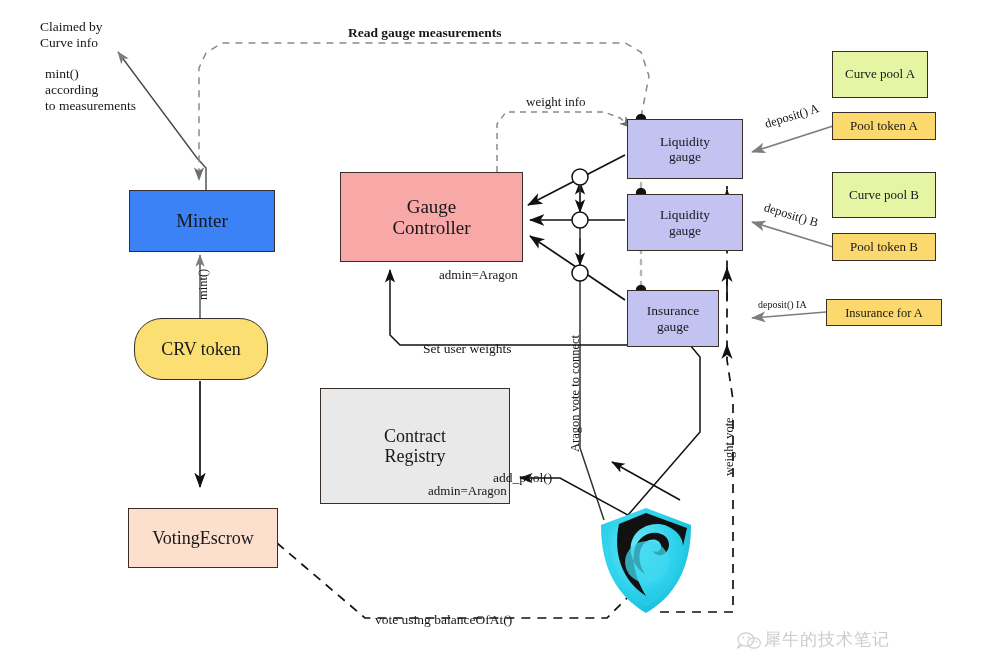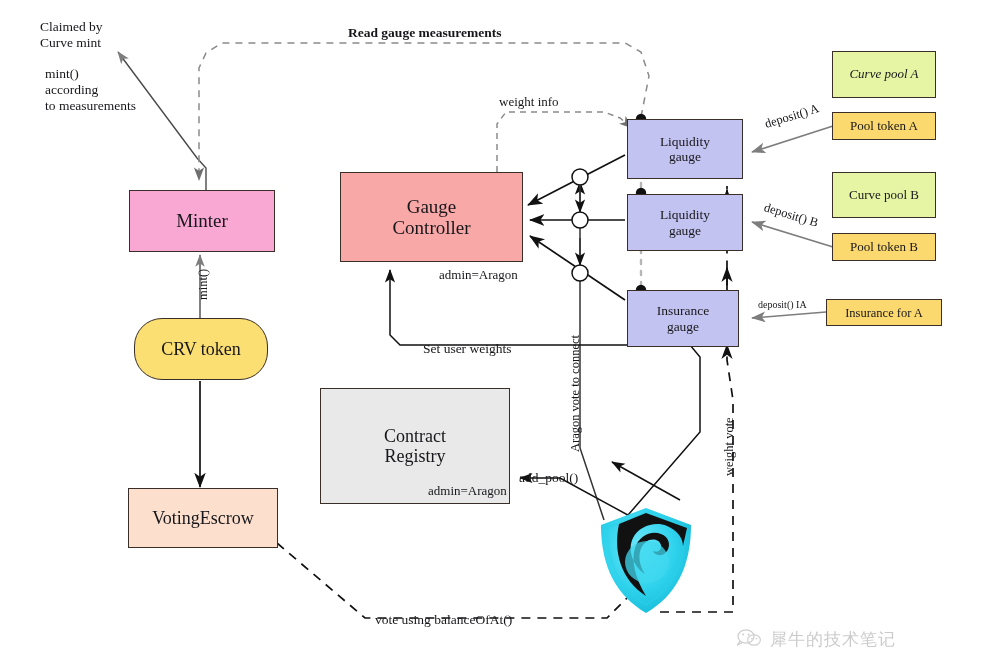--- a/index.html
+++ b/index.html
@@ -40,22 +40,22 @@
     color: #17171b;
     white-space: pre-line;
     z-index: 4;
     line-height: 1.18;
   }
   .rot90 { transform-origin: 0 0; }
   .wm {
     position: absolute;
     z-index: 5;
     display: flex;
-    align-items: flex-start;
-    gap: 7px;
+    align-items: flex-end;
+    gap: 1px;
     color: #c9c9c9;
     font-family: "DejaVu Sans", sans-serif;
     opacity: 0.95;
   }
   .wm-text { font-size: 17px; letter-spacing: 1px; }
 </style>
 </head>
 <body>
 
 <div id="canvas">
@@ -168,73 +168,73 @@
       <path d="M45,0 L90,17 C90,60 74,88 45,105 C16,88 0,60 0,17 Z" fill="url(#shieldGrad)"></path>
       <path d="M45,5 L84,20 C84,57 70,82 45,97 C20,82 6,57 6,20 Z" fill="none" stroke="#2ad2e8" stroke-width="2" opacity="0.5"></path>
       <path d="M18,16 C12,44 20,72 45,88 C34,70 30,52 34,40 C38,28 50,22 60,26
                C68,29 70,37 66,43 C62,49 54,48 52,43 C57,45 61,42 60,37
                C58,31 50,30 45,34 C37,40 36,54 44,66 C32,58 26,42 32,30
                C38,18 54,13 66,18 C76,22 82,30 82,38 L86,20 L45,5 Z" fill="#111111"></path>
       <ellipse cx="46" cy="54" rx="22" ry="21" fill="#3fd8ef" opacity="0.75"></ellipse>
     </g>
   </svg>
 
-  <div class="node" style="left:129px; top:190px; width:146px; height:62px; background:#f9a8d4; font-size:19px;">Minter</div>
+  <div class="node" style="left:129px; top:190px; width:146px; height:62px; background:#3b82f6; font-size:19px;">Minter</div>
 
   <div class="node" style="left:134px; top:318px; width:134px; height:62px; background:#fbdf72; font-size:18px;border-radius:28px;">CRV token</div>
 
-  <div class="node" style="left:128px; top:488px; width:150px; height:60px; background:#fce0cd; font-size:18px;">VotingEscrow</div>
+  <div class="node" style="left:128px; top:508px; width:150px; height:60px; background:#fce0cd; font-size:18px;">VotingEscrow</div>
 
   <div class="node" style="left:340px; top:172px; width:183px; height:90px; background:#f9a8a8; font-size:19px;">Gauge
 Controller</div>
 
   <div class="node" style="left:320px; top:388px; width:190px; height:116px; background:#e9e9e9; font-size:18px;">Contract
 Registry</div>
 
   <div class="node" style="left:627px; top:119px; width:116px; height:60px; background:#c3c3f2; font-size:13.5px;">Liquidity
 gauge</div>
 
   <div class="node" style="left:627px; top:194px; width:116px; height:57px; background:#c3c3f2; font-size:13.5px;">Liquidity
 gauge</div>
 
-  <div class="node" style="left:627px; top:290px; width:112px; height:57px; background:#c3c3f2; font-size:13.5px;">Insurance
+  <div class="node" style="left:627px; top:290px; width:92px; height:57px; background:#c3c3f2; font-size:13.5px;">Insurance
 gauge</div>
 
-  <div class="node" style="left:832px; top:51px; width:104px; height:47px; background:#e6f5a3; font-size:13px;font-style:italic;">Curve pool A</div>
+  <div class="node" style="left:832px; top:51px; width:96px; height:47px; background:#e6f5a3; font-size:13px;">Curve pool A</div>
 
   <div class="node" style="left:832px; top:112px; width:104px; height:28px; background:#fcd96e; font-size:13px;">Pool token A</div>
 
   <div class="node" style="left:832px; top:172px; width:104px; height:46px; background:#e6f5a3; font-size:13px;">Curve pool B</div>
 
   <div class="node" style="left:832px; top:233px; width:104px; height:28px; background:#fcd96e; font-size:13px;">Pool token B</div>
 
   <div class="node" style="left:826px; top:299px; width:116px; height:27px; background:#fcd96e; font-size:12.5px;">Insurance for A</div>
 
   <div class="lbl" style="left:40px; top:19px; font-size:13.5px;">Claimed by
-Curve mint</div>
+Curve info</div>
 
   <div class="lbl" style="left:45px; top:66px; font-size:13.5px;">mint()
 according
 to measurements</div>
 
   <div class="lbl rot90" style="left:196px; top:300px; font-size:12.5px; transform:rotate(-90deg);">mint()</div>
 
   <div class="lbl" style="left:348px; top:25px; font-size:13.5px;font-weight:bold;">Read gauge measurements</div>
 
-  <div class="lbl" style="left:499px; top:94px; font-size:13px;">weight info</div>
+  <div class="lbl" style="left:526px; top:94px; font-size:13px;">weight info</div>
 
   <div class="lbl" style="left:439px; top:267px; font-size:13px;">admin=Aragon</div>
 
   <div class="lbl" style="left:428px; top:483px; font-size:13px;">admin=Aragon</div>
 
   <div class="lbl" style="left:423px; top:341px; font-size:13.5px;">Set user weights</div>
 
   <div class="lbl rot90" style="left:568px; top:452px; font-size:12.5px; transform:rotate(-90deg);">Aragon vote to connect</div>
 
-  <div class="lbl" style="left:519px; top:470px; font-size:13.5px;">add_pool()</div>
+  <div class="lbl" style="left:493px; top:470px; font-size:13.5px;">add_pool()</div>
 
   <div class="lbl" style="left:764px; top:109px; font-size:12.5px; transform:rotate(-17deg);">deposit() A</div>
 
   <div class="lbl" style="left:763px; top:208px; font-size:12.5px; transform:rotate(17deg);">deposit() B</div>
 
   <div class="lbl" style="left:758px; top:299px; font-size:10px;">deposit() IA</div>
 
   <div class="lbl rot90" style="left:722px; top:476px; font-size:12.5px; transform:rotate(-90deg);">weight vote</div>
 
   <div class="lbl" style="left:375px; top:612px; font-size:13.5px;">vote using balanceOfAt()</div>

